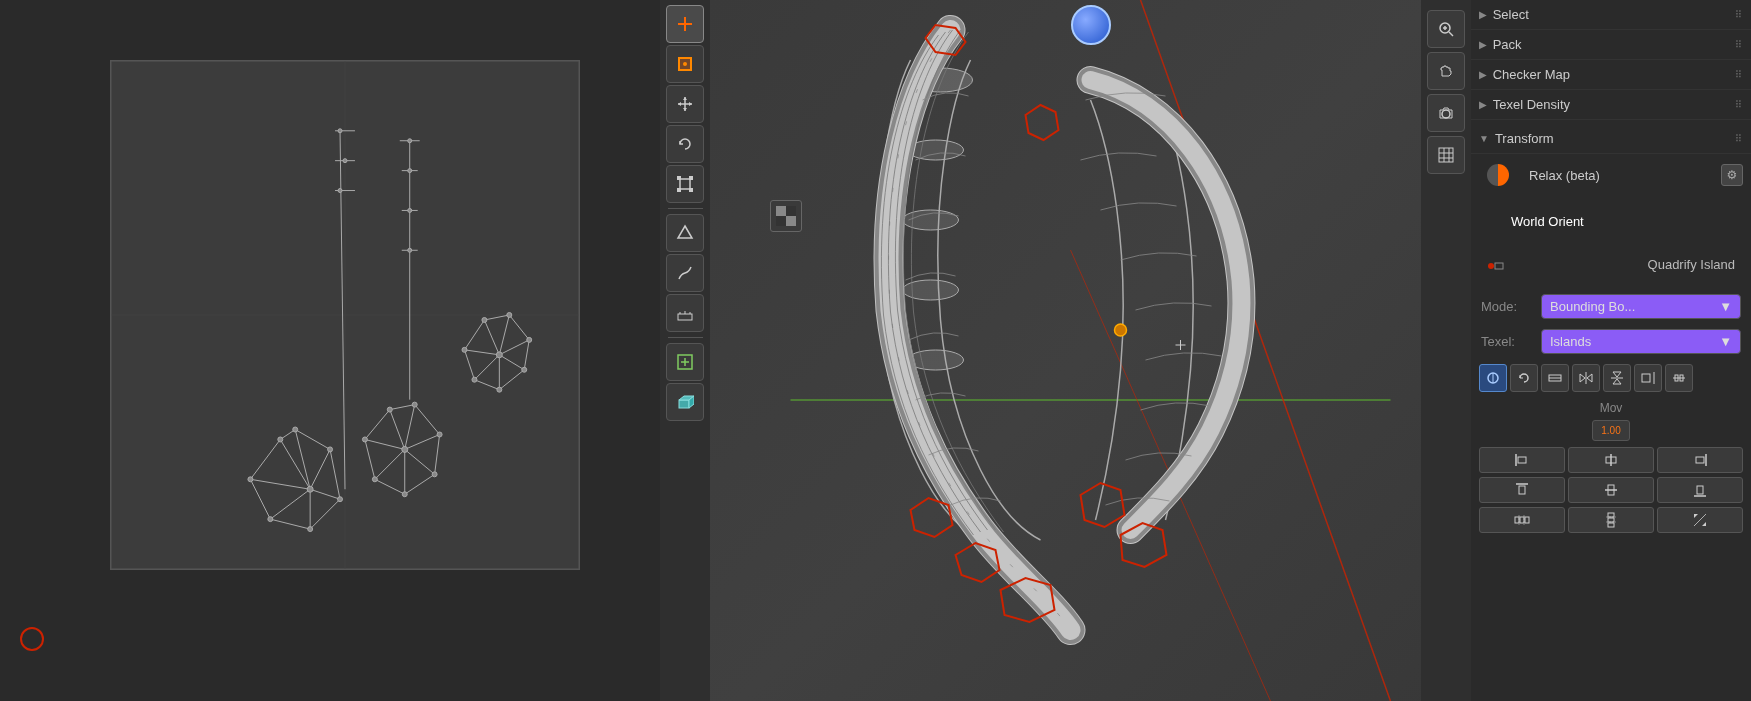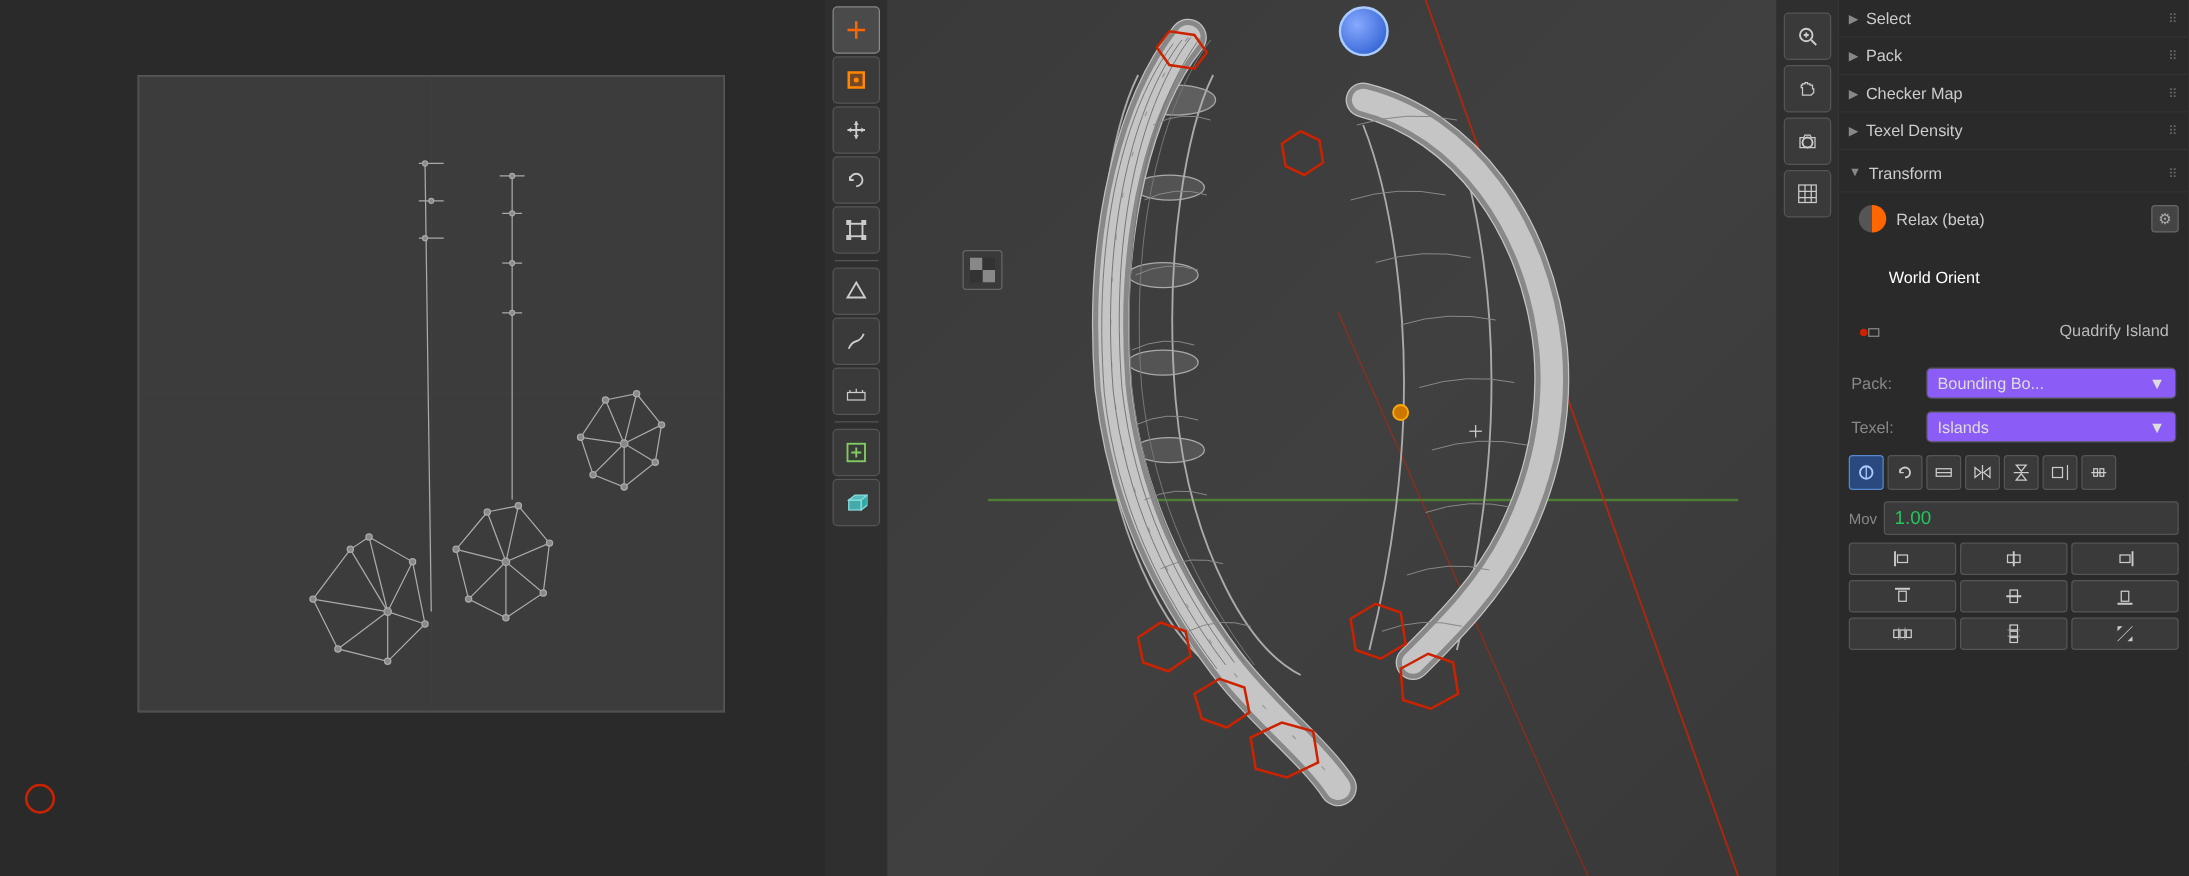--- a/index.html
+++ b/index.html
@@ -187,21 +187,21 @@
       margin-top: 16px;
     }
     .transform-btn.active-item {
       color: #fff;
     }
 
     .relax-row {
       display: flex;
       align-items: center;
       padding: 6px 8px 6px 16px;
-      gap: 8px;
+      gap: 20px;
     }
 
     .relax-icon {
       width: 22px;
       height: 22px;
       border-radius: 50%;
       background: conic-gradient(#ff6600 0deg 180deg, #555 180deg 360deg);
       flex-shrink: 0;
     }
 
@@ -276,33 +276,34 @@
       background: #2a4a7f;
       border-color: #5588cc;
     }
 
     
     .mov-row {
       display: flex;
       align-items: center;
       padding: 4px 8px;
       gap: 5px;
+      flex-direction: column;
     }
     .mov-label {
       color: #888;
       font-size: 12px;
     }
     .mov-value {
       flex: 1;
       background: #3a3a3a;
       border: 1px solid #555;
       border-radius: 3px;
       padding: 4px 8px;
-      color: #22c55e;
-      font-size: 15px;
+      color: #f97316;
+      font-size: 10px;
       text-align: left;
     }
 
     
     .grid-row {
       display: flex;
       gap: 3px;
       padding: 2px 8px;
     }
     .grid-btn {
@@ -710,21 +711,21 @@
         <svg width="18" height="18" viewBox="0 0 18 18">
           <circle cx="4" cy="9" r="3" fill="#cc2200"></circle>
           <rect x="8" y="6" width="8" height="6" stroke="#888" stroke-width="1" fill="none"></rect>
         </svg>
         <span>Quadrify Island</span>
       </div>
     </div>
   </div>
 
   <div class="prop-row">
-    <span class="prop-label">Pack:</span>
+    <span class="prop-label">Mode:</span>
     <div class="prop-dropdown">
       <span>Bounding Bo...</span>
       <span>▼</span>
     </div>
   </div>
 
   <div class="prop-row">
     <span class="prop-label">Texel:</span>
     <div class="prop-dropdown">
       <span>Islands</span>

